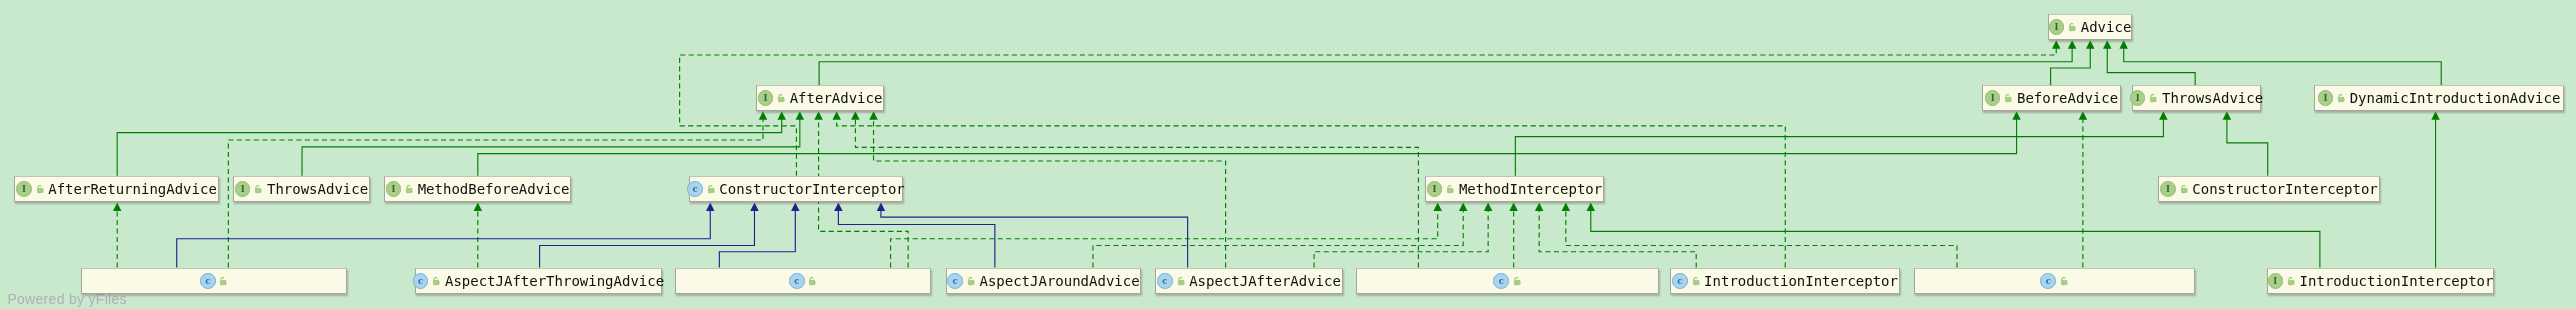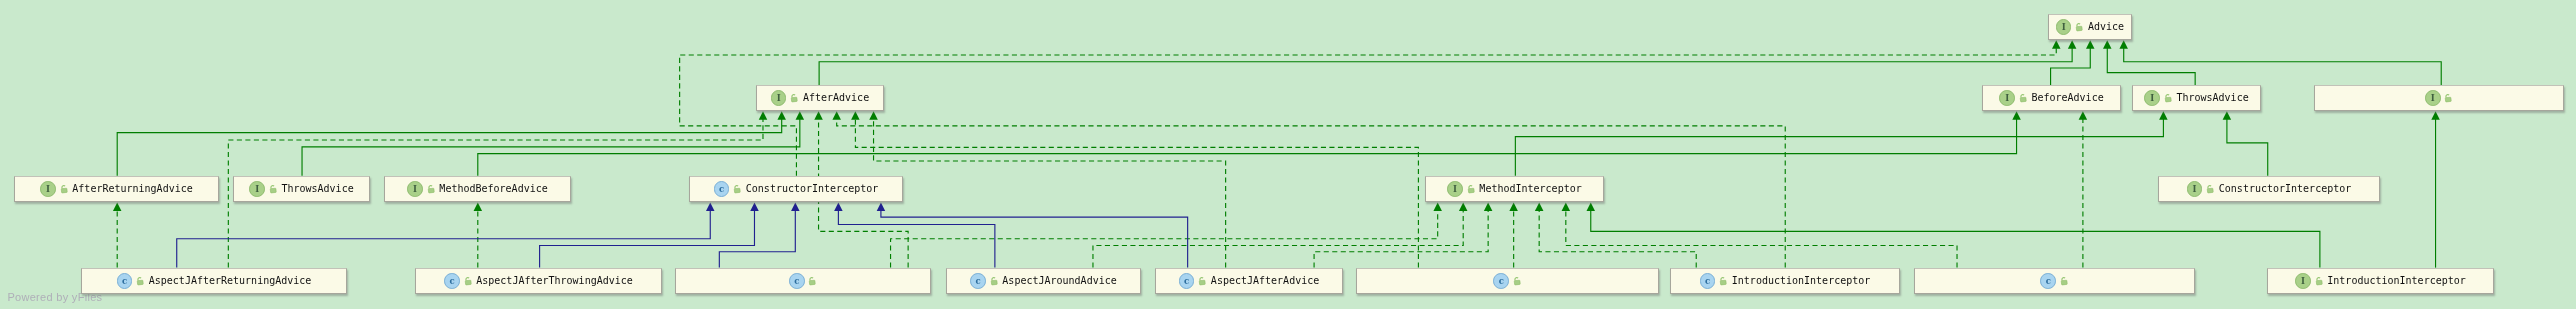--- a/index.html
+++ b/index.html
@@ -31,31 +31,31 @@
     display:flex;align-items:center;justify-content:center;
     font-family:"DejaVu Serif", serif;
     font-weight:bold;
     font-size:8.5px;
     flex:0 0 auto;
   }
   .badge.iface{background:#A9D089;border:0.6px solid #8FBC6F;color:#3F5F3F;}
   .badge.cls{background:#A8D4F0;border:0.6px solid #79AFD6;color:#2D6E9E;}
   .node .lock{flex:0 0 auto;display:block;margin-left:-1.1px;}
   .node .lbl{
-    font-size:10px;
+    font-size:14px;
     color:#111;
     white-space:nowrap;
     line-height:1;
     padding-top:0.6px;
   }
   #watermark{
     position:absolute;
     left:7.4px;top:291px;
     font-family:"Liberation Sans", sans-serif;
-    font-size:11px;
+    font-size:14px;
     color:#AFAFB8;
     letter-spacing:0.3px;
     z-index:1;
   }
 </style>
 </head>
 <body>
 
 <div id="canvas" style="background: rgb(201, 233, 204);">
   <svg id="edges" width="2576" height="309" viewBox="0 0 4540 545">
@@ -226,20 +226,21 @@
       <span class="lbl">ThrowsAdvice</span>
     </div>
     <div class="node" style="left: 2314px; top: 85px; width: 250px;">
       <span class="badge iface">I</span>
       <svg class="lock" width="9.6" height="9.6" viewBox="0 0 17 17">
      <g transform="rotate(-6 8 9)">
        <path d="M5.5 8 V6 a3.2 3.2 0 0 1 5.8 -1.8" fill="none" stroke="#93C56F" stroke-width="2"></path>
        <rect x="4" y="8" width="10" height="7.5" rx="1.2" fill="#A6CE85" stroke="#8CBB66" stroke-width="1"></rect>
      </g>
    </svg>
+      <span class="lbl">DynamicIntroductionAdvice</span>
     </div>
     <div class="node" style="left: 14px; top: 176px; width: 205px;">
       <span class="badge iface">I</span>
       <svg class="lock" width="9.6" height="9.6" viewBox="0 0 17 17">
      <g transform="rotate(-6 8 9)">
        <path d="M5.5 8 V6 a3.2 3.2 0 0 1 5.8 -1.8" fill="none" stroke="#93C56F" stroke-width="2"></path>
        <rect x="4" y="8" width="10" height="7.5" rx="1.2" fill="#A6CE85" stroke="#8CBB66" stroke-width="1"></rect>
      </g>
    </svg>
       <span class="lbl">AfterReturningAdvice</span>
@@ -295,21 +296,20 @@
       <span class="lbl">ConstructorInterceptor</span>
     </div>
     <div class="node" style="left: 81px; top: 268px; width: 266px;">
       <span class="badge cls">c</span>
       <svg class="lock" width="9.6" height="9.6" viewBox="0 0 17 17">
      <g transform="rotate(-6 8 9)">
        <path d="M5.5 8 V6 a3.2 3.2 0 0 1 5.8 -1.8" fill="none" stroke="#93C56F" stroke-width="2"></path>
        <rect x="4" y="8" width="10" height="7.5" rx="1.2" fill="#A6CE85" stroke="#8CBB66" stroke-width="1"></rect>
      </g>
    </svg>
-      <span class="lbl">AspectJAfterReturningAdvice</span>
     </div>
     <div class="node" style="left: 415px; top: 268px; width: 247px;">
       <span class="badge cls">c</span>
       <svg class="lock" width="9.6" height="9.6" viewBox="0 0 17 17">
      <g transform="rotate(-6 8 9)">
        <path d="M5.5 8 V6 a3.2 3.2 0 0 1 5.8 -1.8" fill="none" stroke="#93C56F" stroke-width="2"></path>
        <rect x="4" y="8" width="10" height="7.5" rx="1.2" fill="#A6CE85" stroke="#8CBB66" stroke-width="1"></rect>
      </g>
    </svg>
       <span class="lbl">AspectJAfterThrowingAdvice</span>

